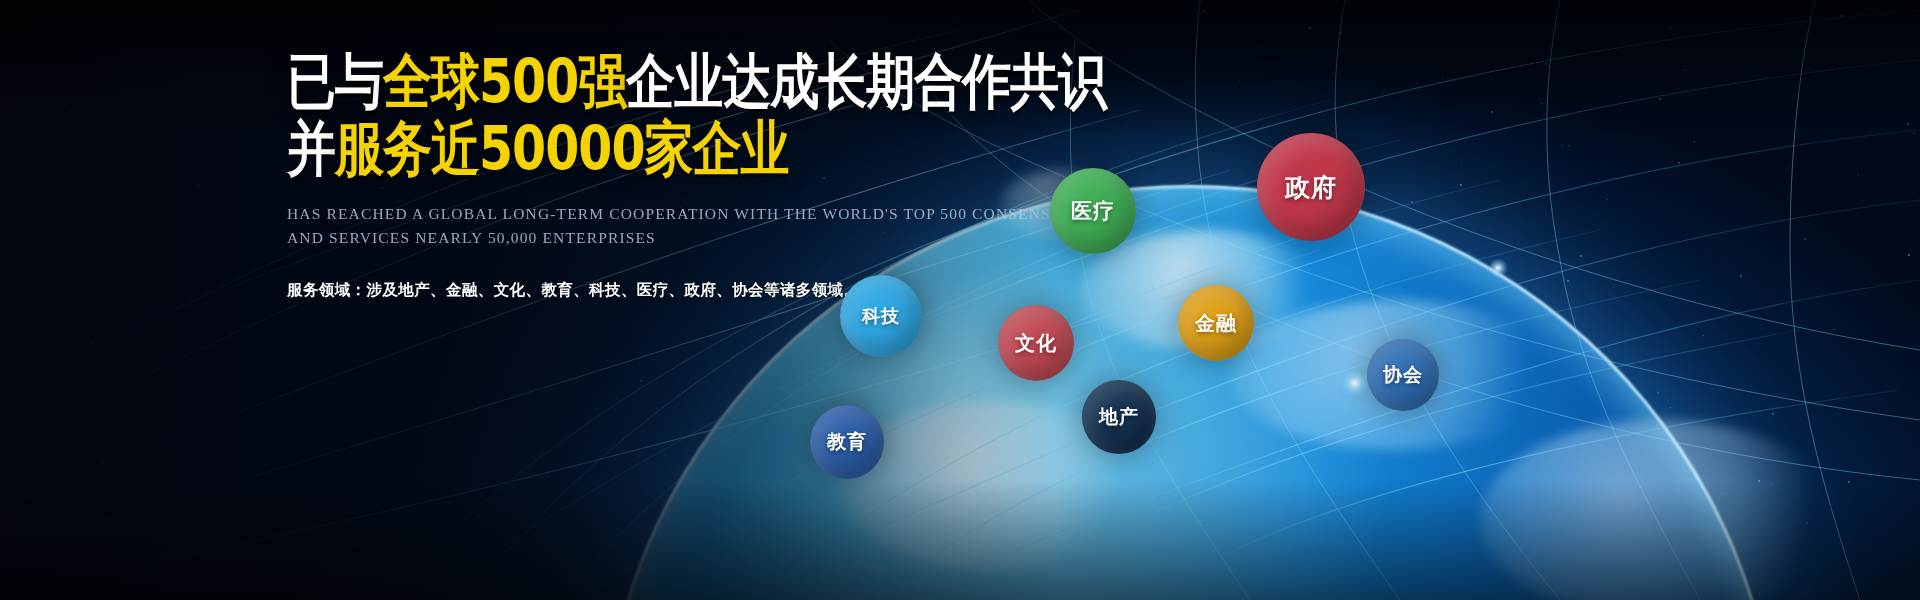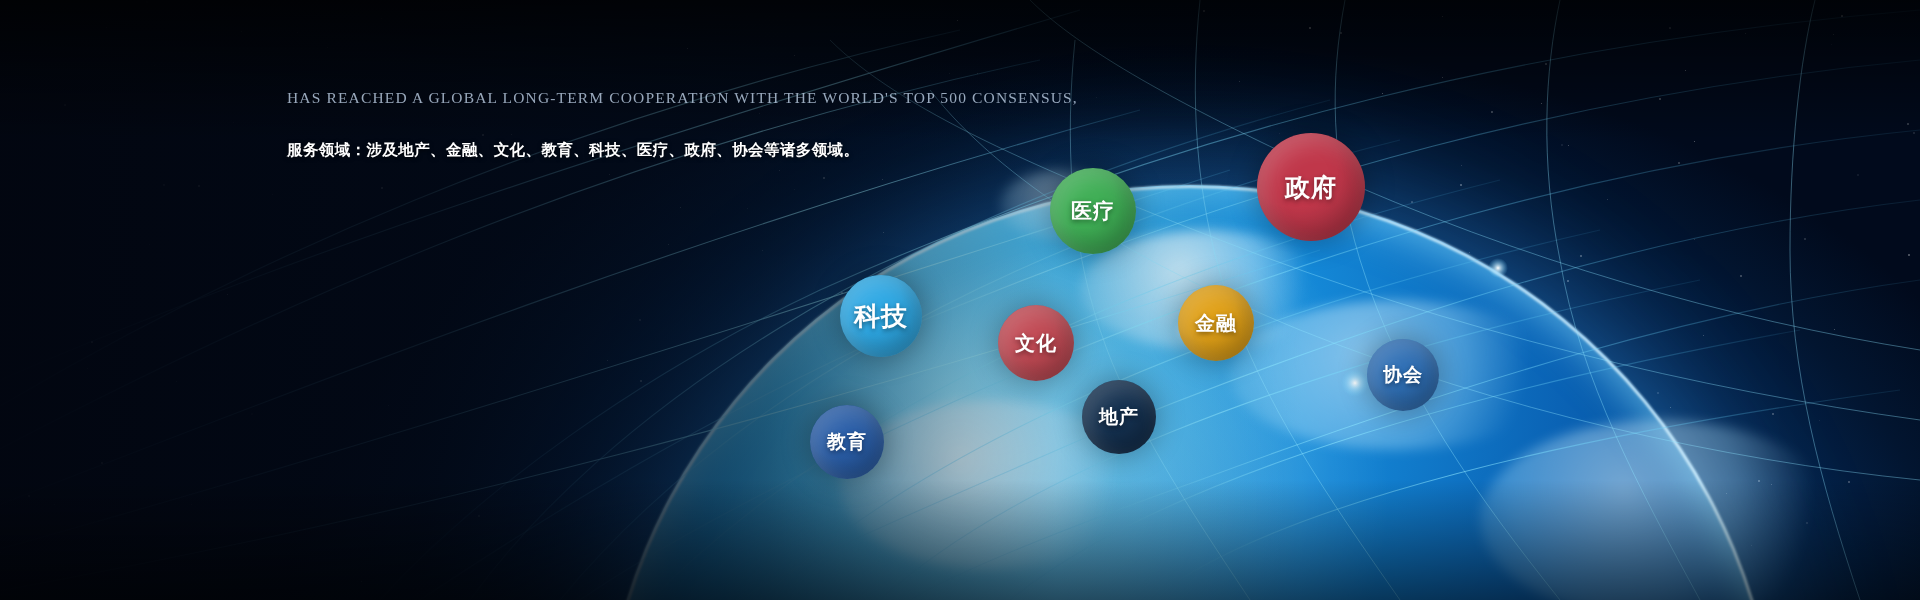--- a/index.html
+++ b/index.html
@@ -355,39 +355,48 @@
       <circle cx="872" cy="318" r="9"></circle>
     </g>
   </svg>
 
   <div class="vignette"></div>
   <div class="topfade"></div>
   <div class="botfade"></div>
 
   <div class="copy">
 
+    <h1 class="headline">
+      <span class="hl-line l1">
+        <span class="hw">已与</span><span class="hy">全球500强</span><span class="hw">企业达成长期合作共识</span>
+      </span>
+      <span class="hl-line l2">
+        <span class="hw">并</span><span class="hy">服务近50000家企业</span>
+      </span>
+    </h1>
 
     <div class="eng">
       <div>HAS REACHED A GLOBAL LONG-TERM COOPERATION WITH THE WORLD'S TOP 500 CONSENSUS,</div>
+      <div>AND SERVICES NEARLY 50,000 ENTERPRISES</div>
     </div>
 
     <div class="body-cn">
       <p>服务领域：涉及地产、金融、文化、教育、科技、医疗、政府、协会等诸多领域。</p>
     </div>
 
   </div>
 
   <div id="bubbles">
       <div class="bubble" style="left: 1257px; top: 133px; width: 108px; height: 108px; font-size: 25px; background: radial-gradient(circle at 34% 28%, rgb(192, 55, 74) 0%, rgb(192, 55, 74) 42%, rgba(0, 0, 0, 0.28) 130%) rgb(192, 55, 74);">
         <span>政府</span>
       </div>
       <div class="bubble" style="left: 1050px; top: 168px; width: 86px; height: 86px; font-size: 21px; background: radial-gradient(circle at 34% 28%, rgb(63, 174, 85) 0%, rgb(63, 174, 85) 42%, rgba(0, 0, 0, 0.28) 130%) rgb(63, 174, 85);">
         <span>医疗</span>
       </div>
-      <div class="bubble" style="left: 840px; top: 275px; width: 82px; height: 82px; font-size: 26px; background: radial-gradient(circle at 34% 28%, rgb(46, 168, 228) 0%, rgb(46, 168, 228) 42%, rgba(0, 0, 0, 0.28) 130%) rgb(46, 168, 228); justify-content: center;">
+      <div class="bubble" style="left: 840px; top: 275px; width: 82px; height: 82px; font-size: 18px; background: radial-gradient(circle at 34% 28%, rgb(46, 168, 228) 0%, rgb(46, 168, 228) 42%, rgba(0, 0, 0, 0.28) 130%) rgb(46, 168, 228); justify-content: center;">
         <span>科技</span>
       </div>
       <div class="bubble" style="left: 1178px; top: 285px; width: 76px; height: 76px; font-size: 20px; background: radial-gradient(circle at 34% 28%, rgb(224, 160, 23) 0%, rgb(224, 160, 23) 42%, rgba(0, 0, 0, 0.28) 130%) rgb(224, 160, 23);">
         <span>金融</span>
       </div>
       <div class="bubble" style="left: 998px; top: 305px; width: 76px; height: 76px; font-size: 20px; background: radial-gradient(circle at 34% 28%, rgb(193, 74, 84) 0%, rgb(193, 74, 84) 42%, rgba(0, 0, 0, 0.28) 130%) rgb(193, 74, 84);">
         <span>文化</span>
       </div>
       <div class="bubble" style="left: 1367px; top: 339px; width: 72px; height: 72px; font-size: 19px; background: radial-gradient(circle at 34% 28%, rgb(47, 111, 181) 0%, rgb(47, 111, 181) 42%, rgba(0, 0, 0, 0.28) 130%) rgb(47, 111, 181);">
         <span>协会</span>

